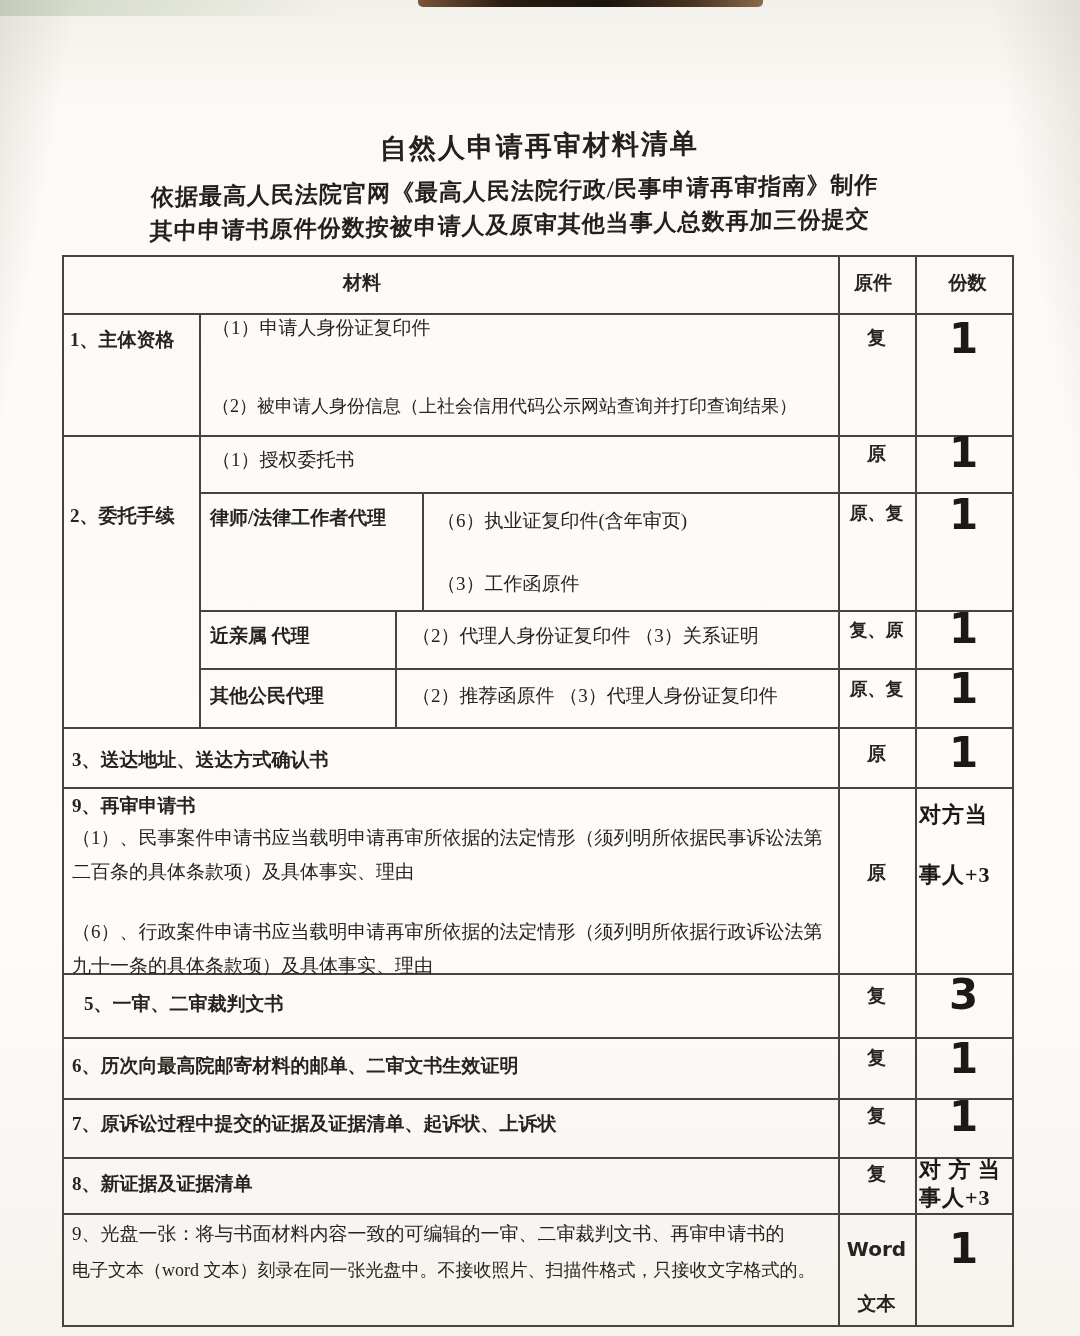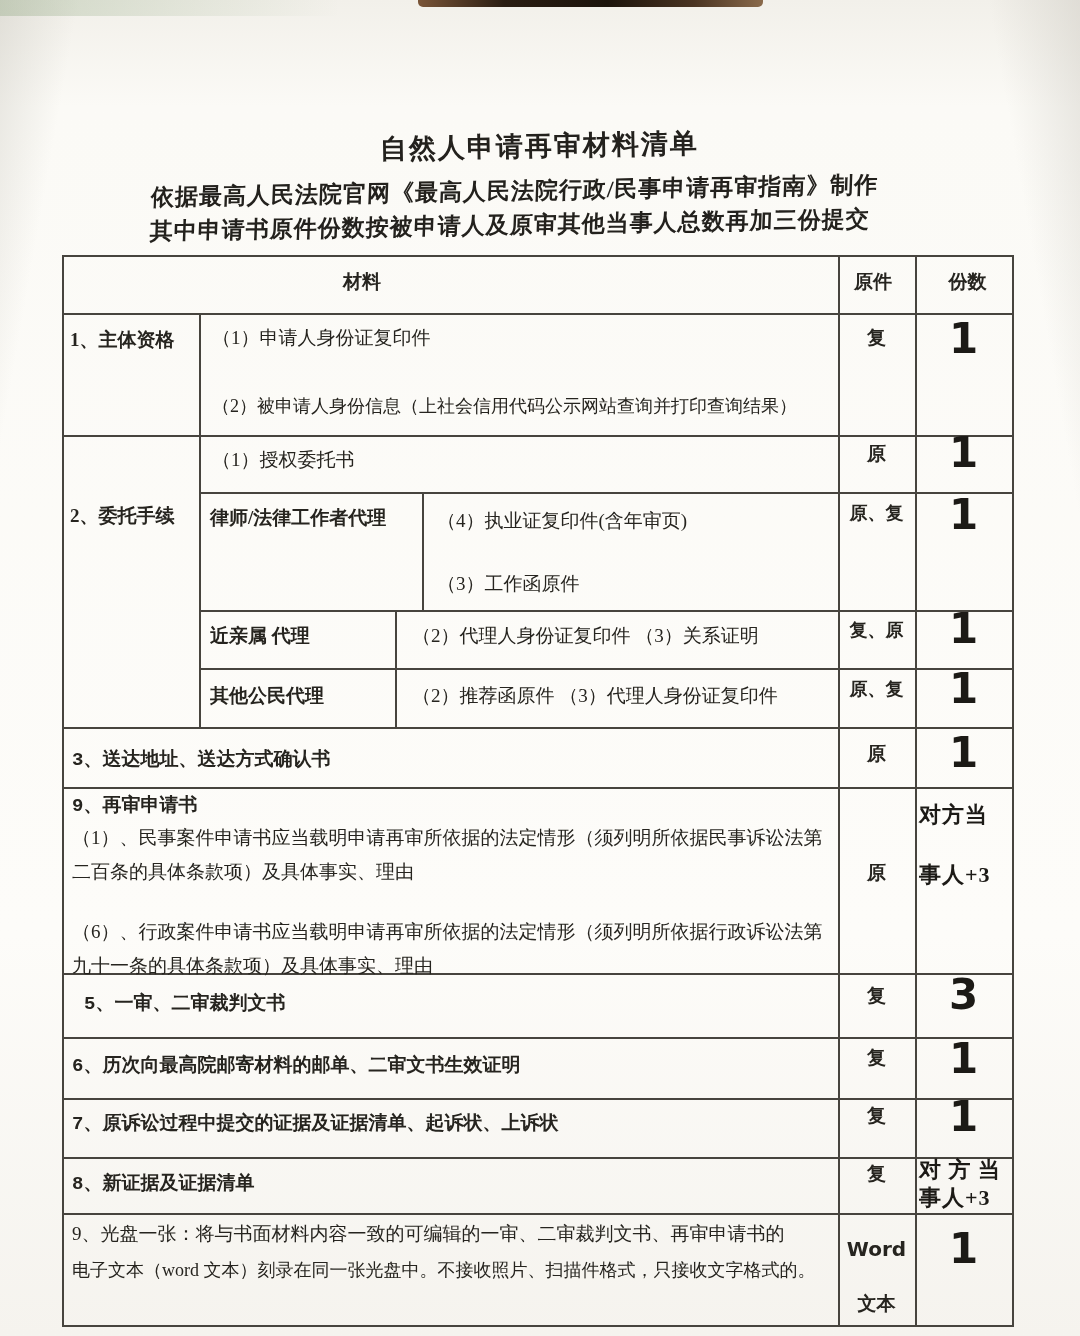--- a/index.html
+++ b/index.html
@@ -28,21 +28,21 @@
   .title{margin:0;font-size:27px;font-weight:800;text-align:center;letter-spacing:2px;}
   .subtitle{margin-top:10px;padding-left:150px;font-size:23px;font-weight:700;line-height:34px;letter-spacing:1px;transform:skewX(-3deg);}
   
   .tbl{position:absolute;left:62px;top:255px;width:952px;height:1072px;color:#23211d;}
   .hl,.vl{position:absolute;background:#47443e;}
   .hl{height:2px;}
   .vl{width:2px;}
   .t{position:absolute;font-size:19px;line-height:26px;white-space:nowrap;color:#26241f;}
   .t.wrap{white-space:normal;}
   .t.b{font-weight:700;text-align:right;}
-  .t.sb{font-weight:600;font-family:Liberation Mono, monospace;}
+  .t.sb{font-weight:600;}
   .t.c{text-align:center;}
   .num{position:absolute;font-family:"DejaVu Sans", sans-serif;font-weight:700;font-size:42px;line-height:44px;text-align:center;width:97px;color:#1c1a16;}
   .cop-txt{position:absolute;font-size:22px;font-weight:600;width:97px;padding-left:4px;letter-spacing:1px;white-space:nowrap;color:#1c1a16;}
   .orig{position:absolute;left:776px;width:77px;text-align:center;font-size:19px;font-weight:600;white-space:nowrap;color:#26241f;}
   .word{font-family:"DejaVu Sans", sans-serif;font-size:20px;font-weight:600;}
 </style>
 </head>
 <body>
 
 <div class="photo">
@@ -79,33 +79,33 @@
     <i class="vl" style="left:360px;top:237px;height:118px"></i>
     <i class="vl" style="left:333px;top:355px;height:117px"></i>
     <i class="vl" style="left:776px;top:0;height:1070px"></i>
     <i class="vl" style="left:853px;top:0;height:1070px"></i>
 
     <div class="t sb c" style="left:0;top:15px;width:600px">材料</div>
     <div class="t sb c" style="left:776px;top:15px;width:70px">原件</div>
     <div class="t sb c" style="left:853px;top:15px;width:105px">份数</div>
 
     <div class="t b" style="left:8px;top:72px">1、主体资格</div>
-    <div class="t" style="left:150px;top:70px">（1）申请人身份证复印件</div>
+    <div class="t" style="left:150px;top:60px">（1）申请人身份证复印件</div>
     <div class="t" style="left:150px;top:138px;font-size:18px">（2）被申请人身份信息（上社会信用代码公示网站查询并打印查询结果）</div>
     <div class="orig" style="top:70px">复</div>
     <div class="num" style="left:853px;top:62px">1</div>
 
     <div class="t b" style="left:8px;top:248px">2、委托手续</div>
 
     <div class="t" style="left:150px;top:192px">（1）授权委托书</div>
     <div class="orig" style="top:186px">原</div>
     <div class="num" style="left:853px;top:176px">1</div>
 
     <div class="t b" style="left:148px;top:250px">律师/法律工作者代理</div>
-    <div class="t" style="left:375px;top:253px">（4）执业证复印件(含年审页)</div>
+    <div class="t" style="left:375px;top:253px">（6）执业证复印件(含年审页)</div>
     <div class="t" style="left:375px;top:316px">（3）工作函原件</div>
     <div class="orig" style="top:246px;font-size:18px">原、复</div>
     <div class="num" style="left:853px;top:238px">1</div>
 
     <div class="t b" style="left:148px;top:368px">近亲属 代理</div>
     <div class="t" style="left:350px;top:368px">（2）代理人身份证复印件 （3）关系证明</div>
     <div class="orig" style="top:363px;font-size:18px">复、原</div>
     <div class="num" style="left:853px;top:352px">1</div>
 
     <div class="t b" style="left:148px;top:428px">其他公民代理</div>

